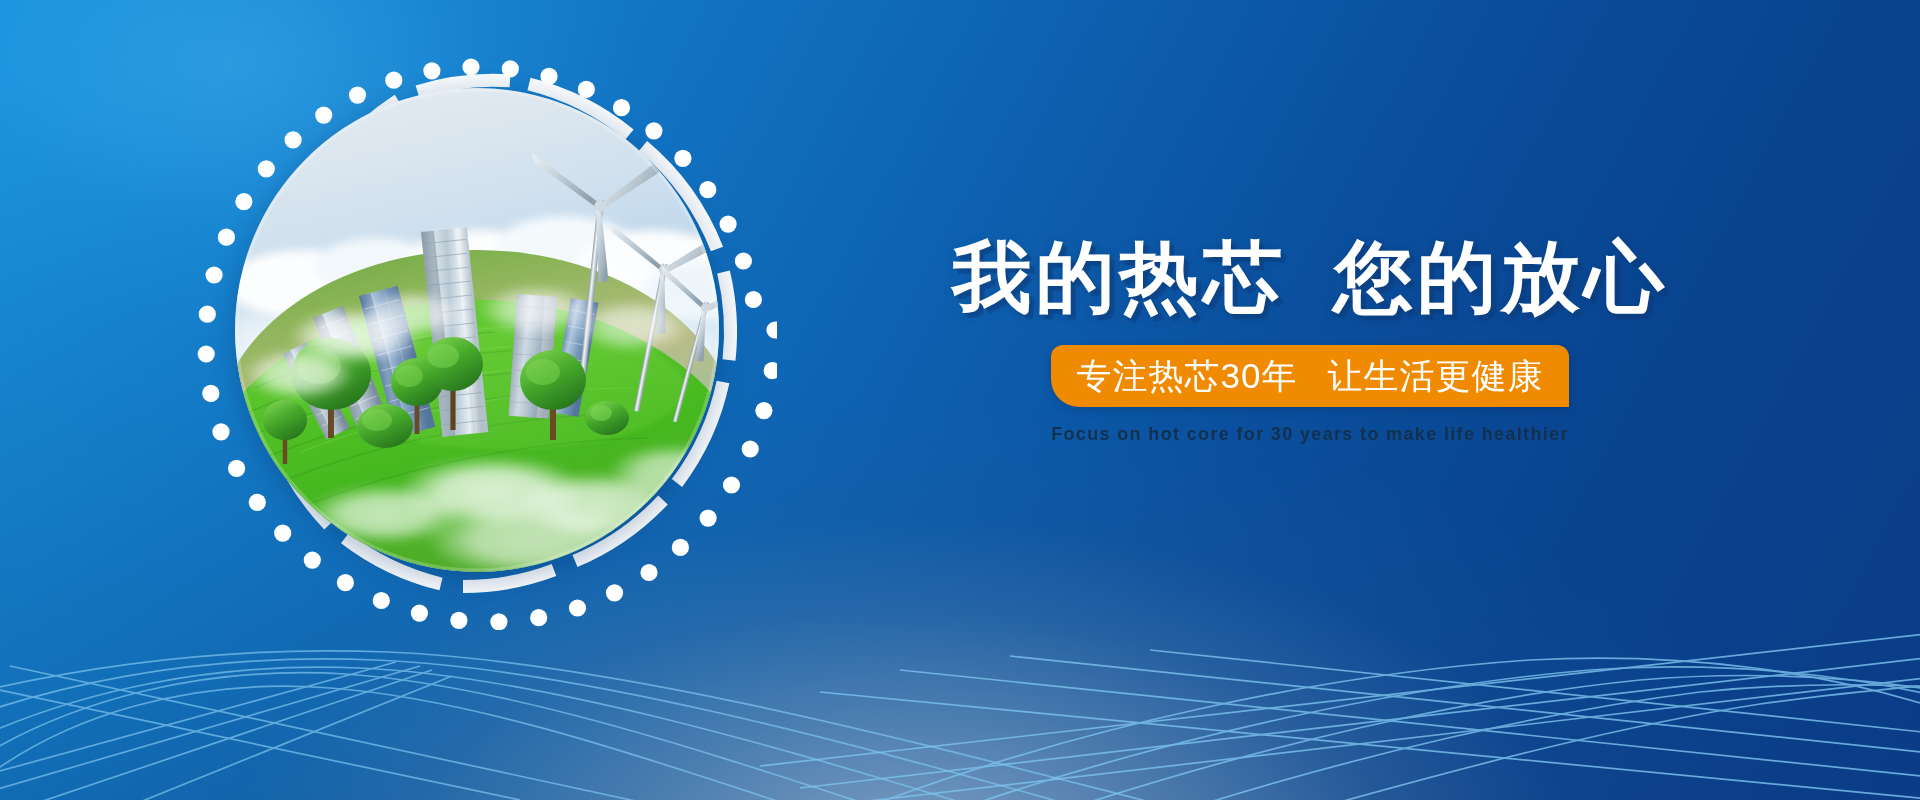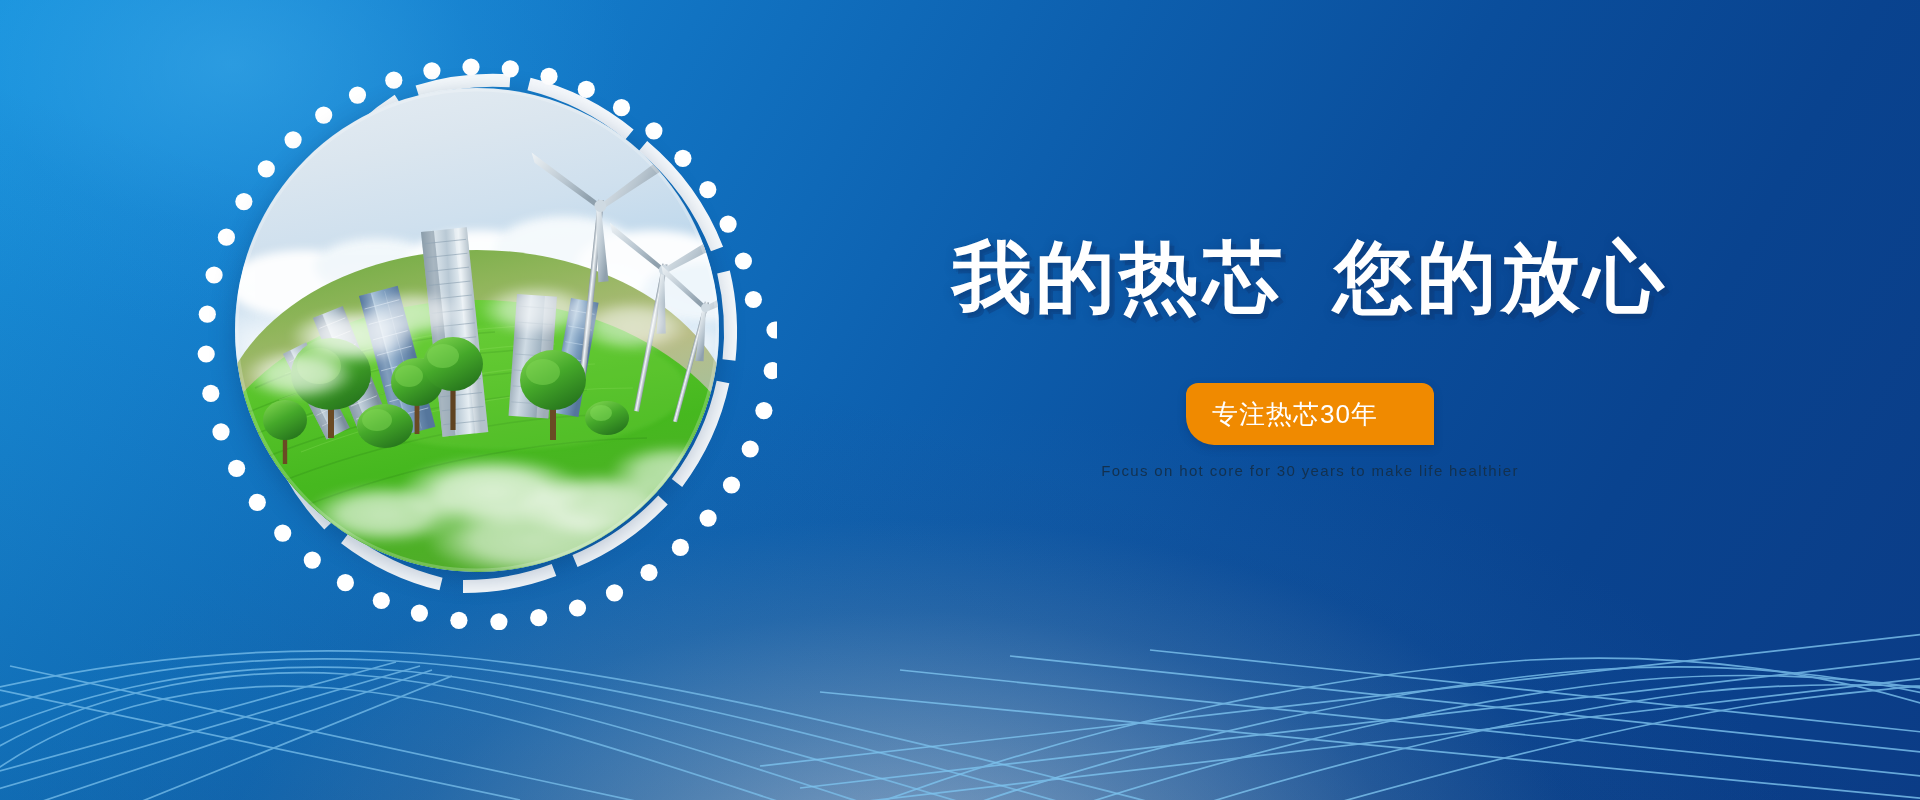--- a/index.html
+++ b/index.html
@@ -119,36 +119,35 @@
   .badge{
     display:inline-flex;
     align-items:center;
     justify-content:center;
     height:62px;
     padding:0 26px;
     background:#f08a00;
     border-radius:12px 12px 0 28px;
     box-shadow:0 3px 9px rgba(8,40,90,.26);
     color:#ffffff;
-    font-size:26px;
+    font-size:35px;
     font-weight:400;
     letter-spacing:1px;
     white-space:nowrap;
     line-height:1;
-    margin-top:38px;
   }
   .badge .bgap{display:inline-block;width:30px;}
 
   .subtitle{
     margin-top:17px;
-    font-size:15px;
+    font-size:18px;
     color:#13314f;
     letter-spacing:1.35px;
     white-space:nowrap;
-    font-weight:400;
+    font-weight:700;
   }
 </style>
 </head>
 <body>
 
 <div id="banner">
 
   <div class="bg-base"></div>
   <div class="bg-haze2"></div>
   <div class="bg-haze"></div>
@@ -585,19 +584,20 @@
   <div class="text-block">
 
     <h1 class="headline">
       <span>我的热芯</span><span class="gap"></span><span>您的放心</span>
     </h1>
 
     <div class="badge-row">
       <div class="badge">
         <span>专注热芯30年</span>
           <span class="bgap"></span>
+          <span>让生活更健康</span>
       </div>
     </div>
 
     <div class="subtitle">Focus on hot core for 30 years to make life healthier</div>
   </div>
 
 </div>
 
 </body></html>

